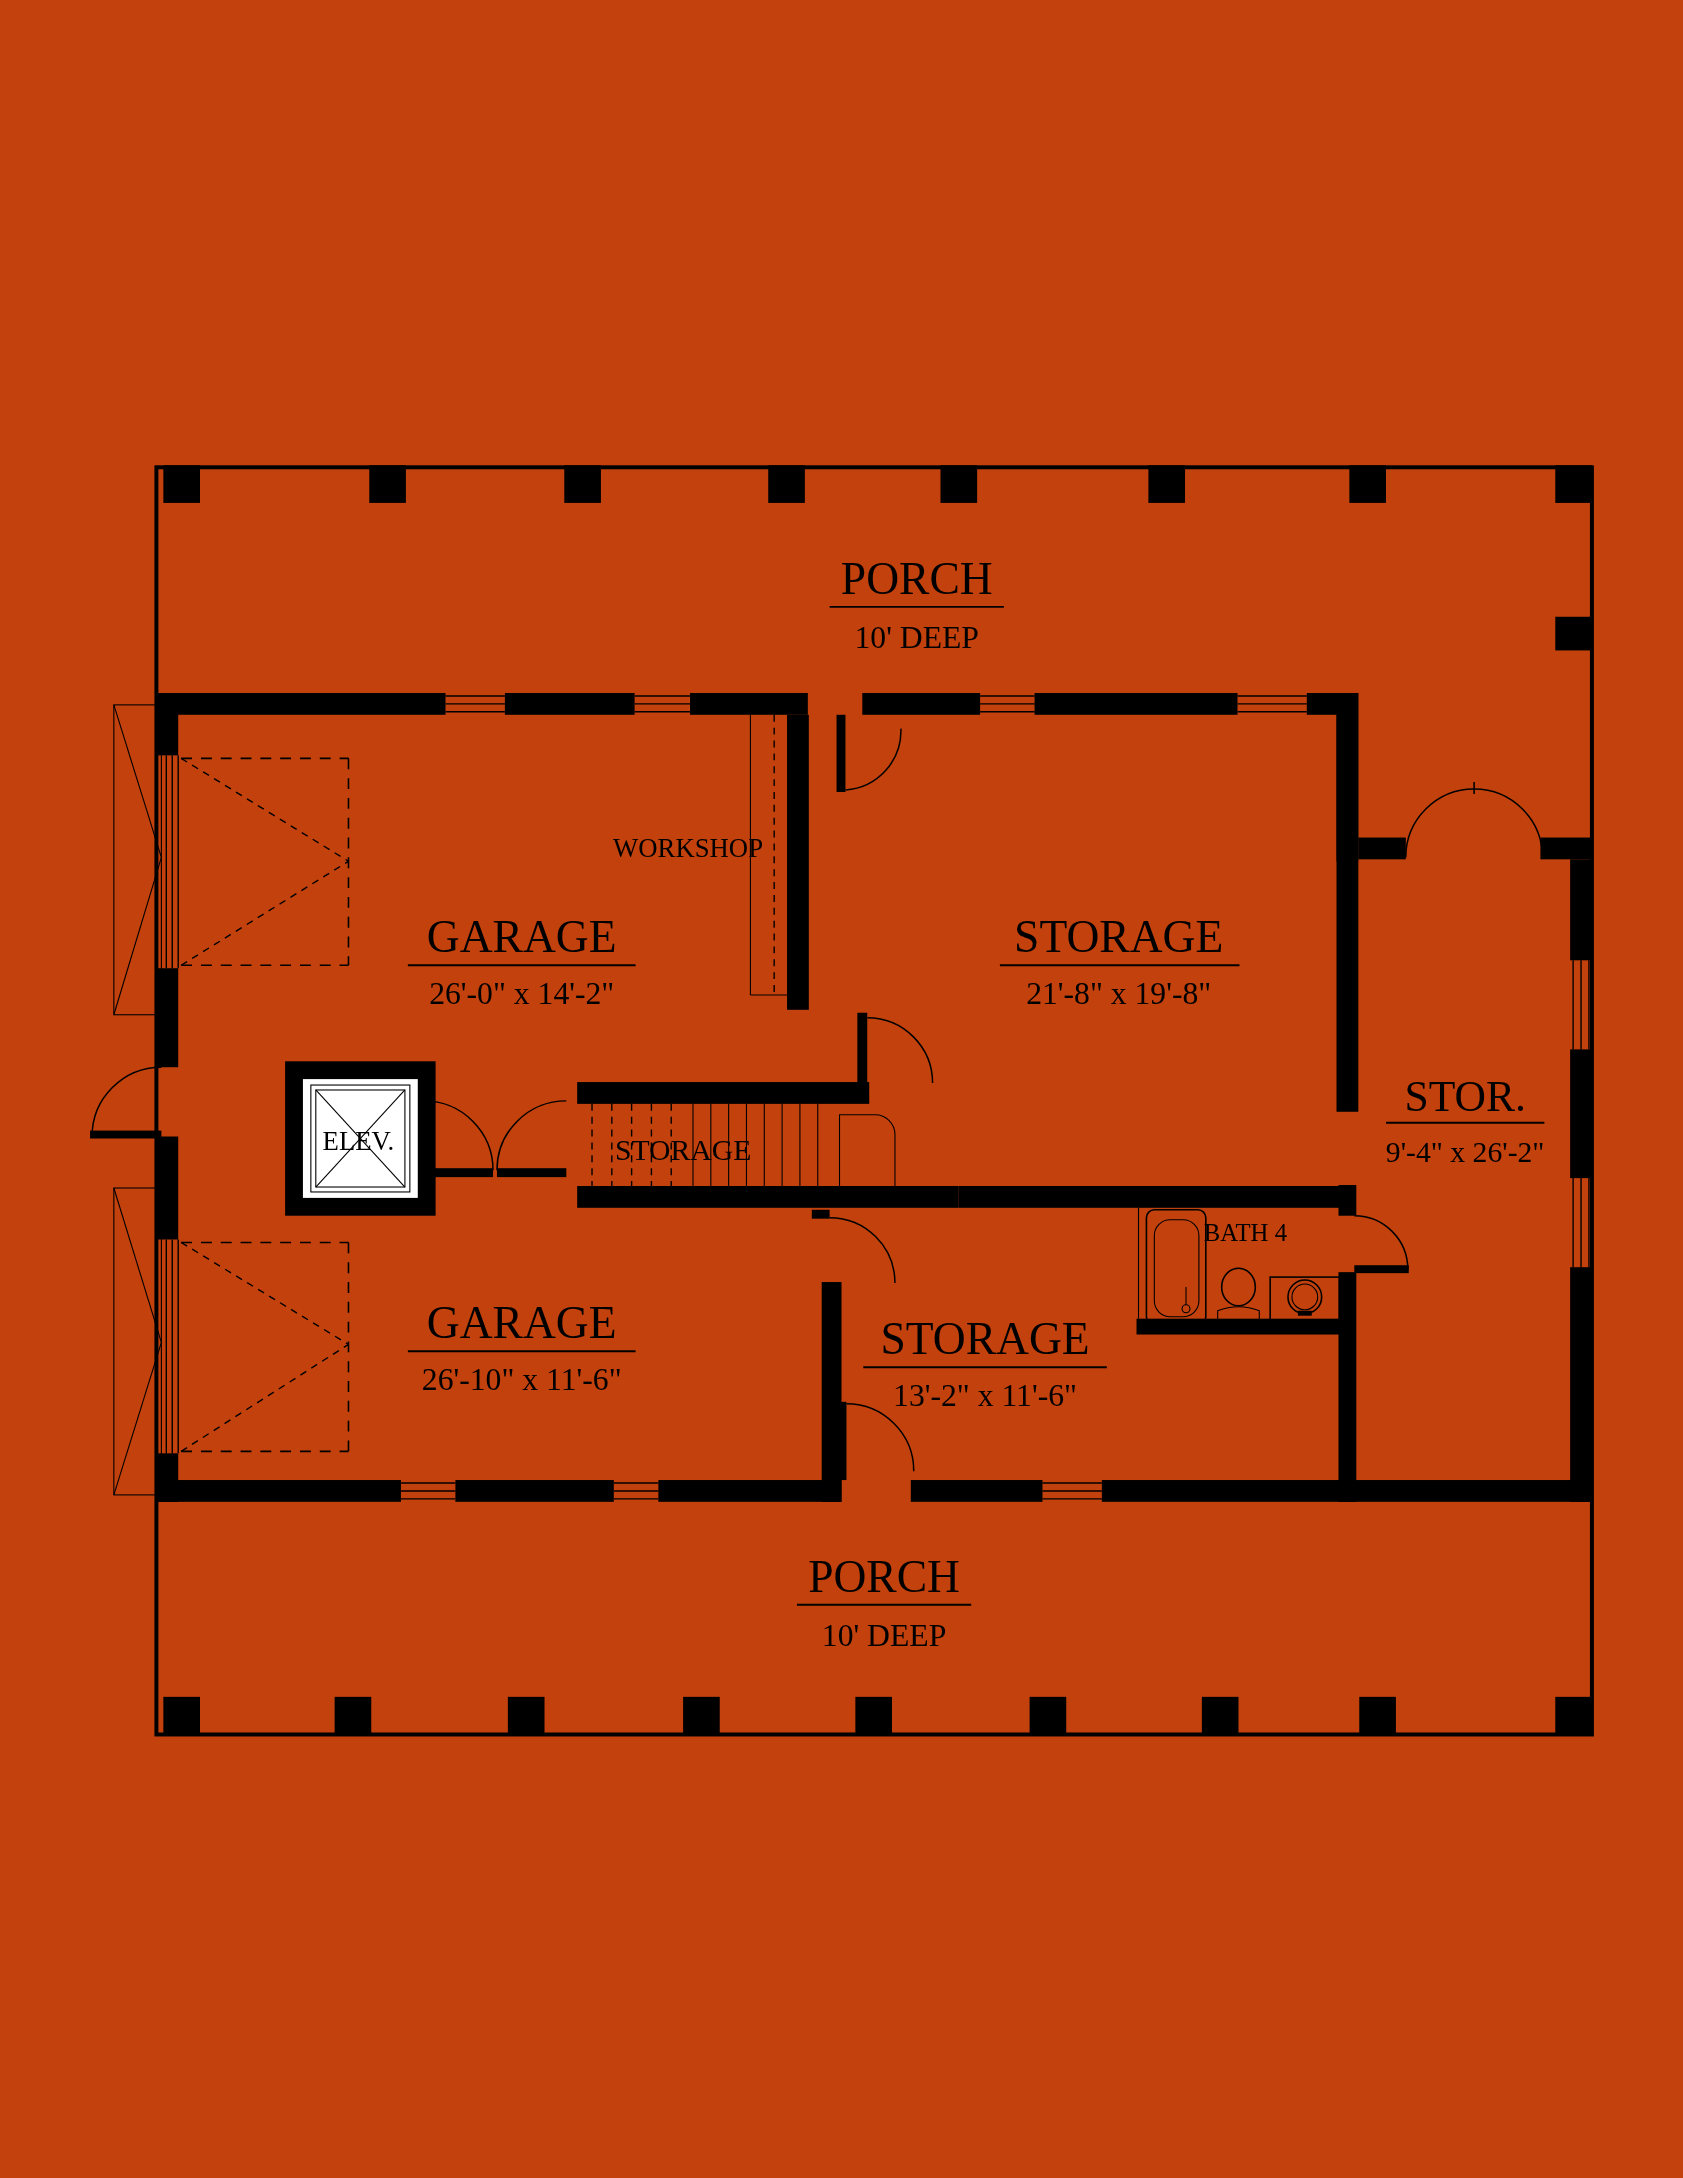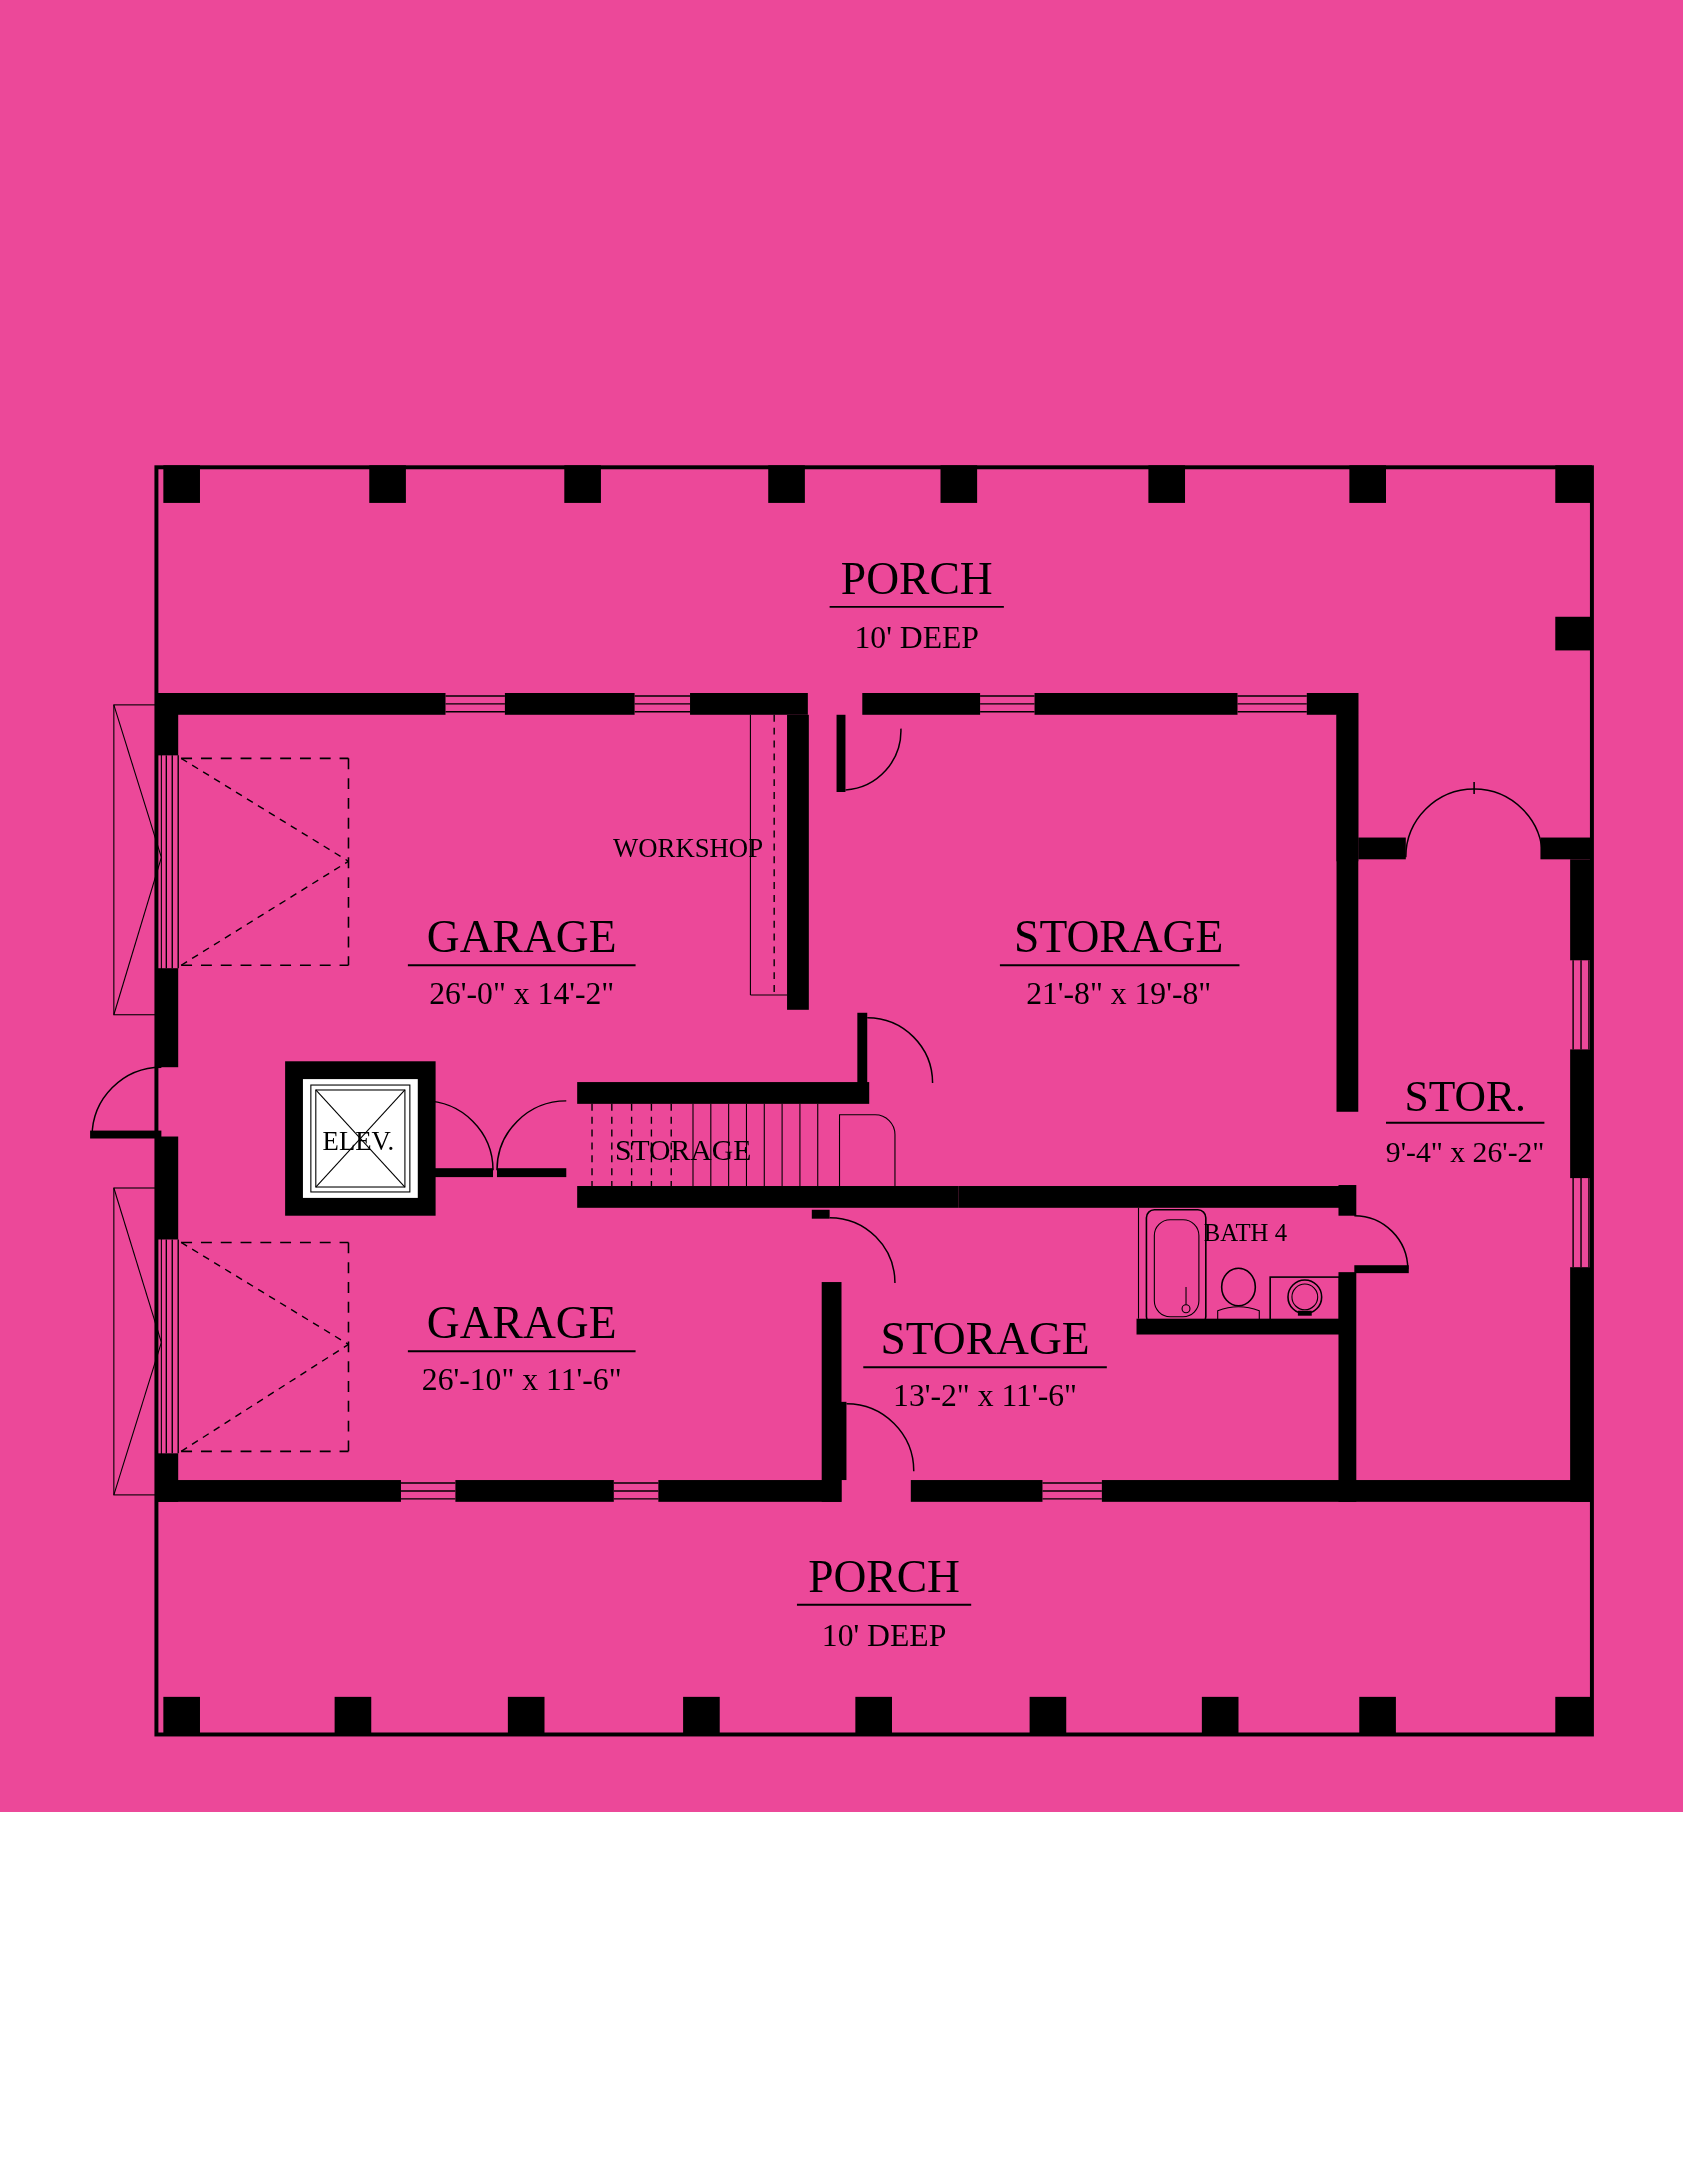--- a/index.html
+++ b/index.html
@@ -1,16 +1,16 @@
 <!DOCTYPE html>
 <html><head>
 <meta charset="utf-8">
 <style>
   html,body{margin:0;padding:0;background:#ffffff;}
-  #stage{position:relative;width:1683px;height:1812px;background:#ec4899;overflow:hidden;}
+  #stage{position:relative;width:1683px;height:2178px;background:#c2410c;overflow:hidden;}
   svg{position:absolute;left:0;top:0;}
   .wall{fill:#000000;stroke:none;}
   .thin{stroke:#000000;stroke-width:1.6;fill:none;}
   .thin2{stroke:#000000;stroke-width:1.1;fill:none;}
   .dash{stroke:#000000;stroke-width:1.6;fill:none;stroke-dasharray:11 9;}
   .dashS{stroke:#000000;stroke-width:1.4;fill:none;stroke-dasharray:7 6;}
   .arc{stroke:#000000;stroke-width:1.5;fill:none;}
   .leaf{fill:#000000;}
   .winline{stroke:#000000;stroke-width:1.4;fill:none;}
   .title{font-family:"Liberation Serif","DejaVu Serif",serif;font-size:46px;fill:#000;text-anchor:middle;}

